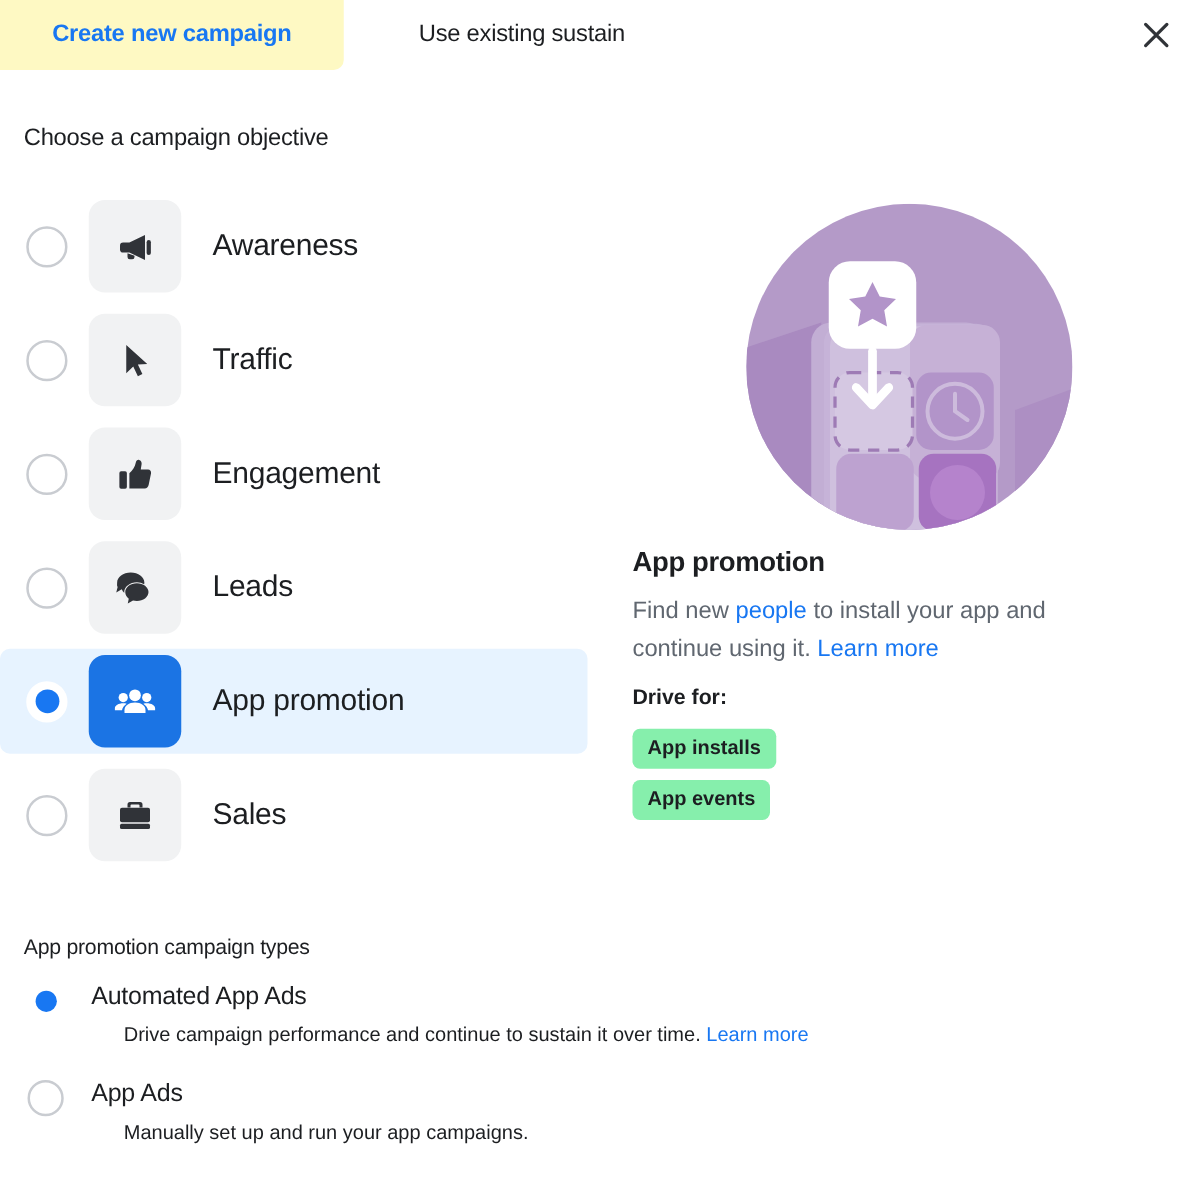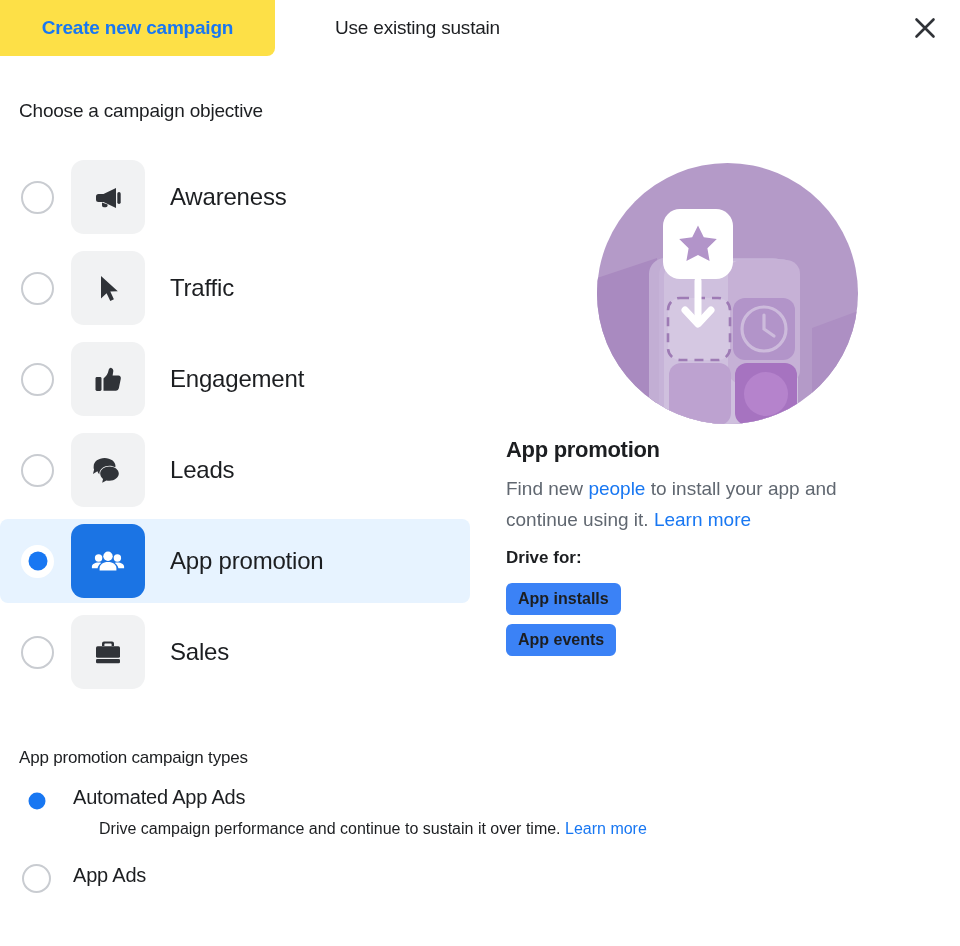--- a/index.html
+++ b/index.html
@@ -15,21 +15,21 @@
   
   .tabs { position: absolute; top: 0; left: 0; width: 960px; height: 56px; }
   .tab {
     position: absolute; top: 0; height: 56px;
     display: flex; align-items: center; justify-content: center;
     font-size: 19px; font-weight: 700; letter-spacing: -0.2px;
     cursor: pointer;
   }
   .tab-active {
     left: 0; width: 275px;
-    background: #fde047; color: #1877f2;
+    background: #fef9c3; color: #1877f2;
     border-radius: 0 0 8px 0;
   }
   .tab-inactive {
     left: 275px; width: 285px;
     color: #1c1e21; font-weight: 400; font-size: 19px;
   }
   .close-btn {
     position: absolute; top: 5px; left: 902px;
     width: 46px; height: 46px;
     display: flex; align-items: center; justify-content: center;
@@ -108,21 +108,21 @@
   }
   .detail-desc a { color: #1877f2; text-decoration: none; cursor: pointer; }
 
   .good-for {
     position: absolute; top: 385px; left: 0;
     font-size: 17px; font-weight: 700; color: #1c1e21;
   }
   .badges { position: absolute; top: 420px; left: 0; }
   .badge {
     display: inline-block;
-    background: #3b82f6; color: #1c1e21;
+    background: #86efac; color: #1c1e21;
     font-size: 16px; font-weight: 700;
     padding: 7px 12px; border-radius: 6px;
     margin-bottom: 9px;
   }
   .badge-row { display: block; }
 
   
   .types { position: absolute; top: 786px; left: 0; width: 940px; }
   .type-row { position: relative; margin-bottom: 26px; padding-left: 22px; }
   .type-head { display: flex; align-items: flex-start; }
@@ -300,16 +300,19 @@
       <div class="type-desc">
         <span>Drive campaign performance and continue to sustain it over time. </span><a>Learn more</a>
       </div>
     </div>
 
     <div class="type-row">
       <div class="type-head">
         <div class="radio-sm"></div>
         <div class="type-label">App Ads</div>
       </div>
+      <div class="type-desc">
+        <span>Manually set up and run your app campaigns.</span>
+      </div>
     </div>
   </div>
 
 </div>
 
 </body></html>

